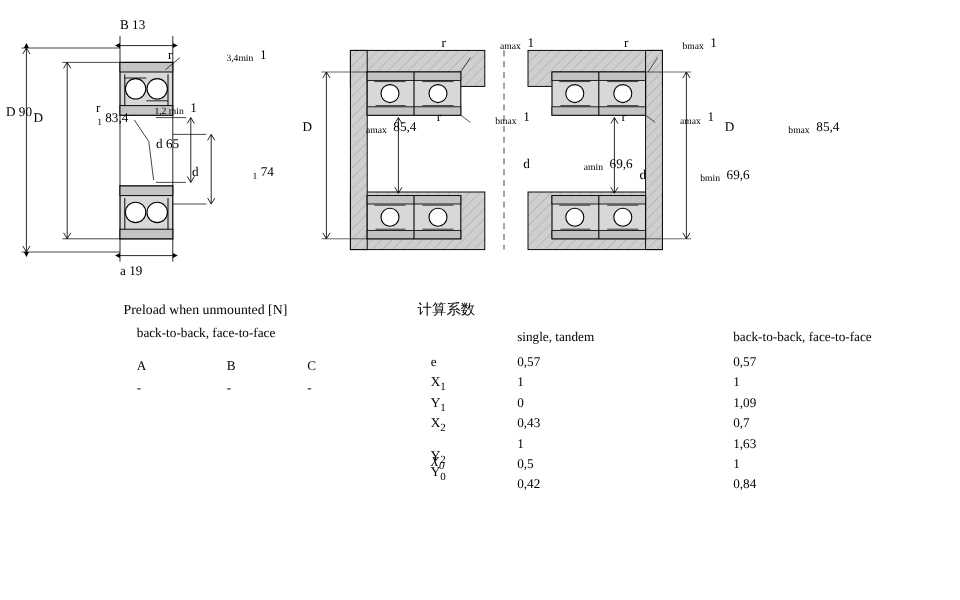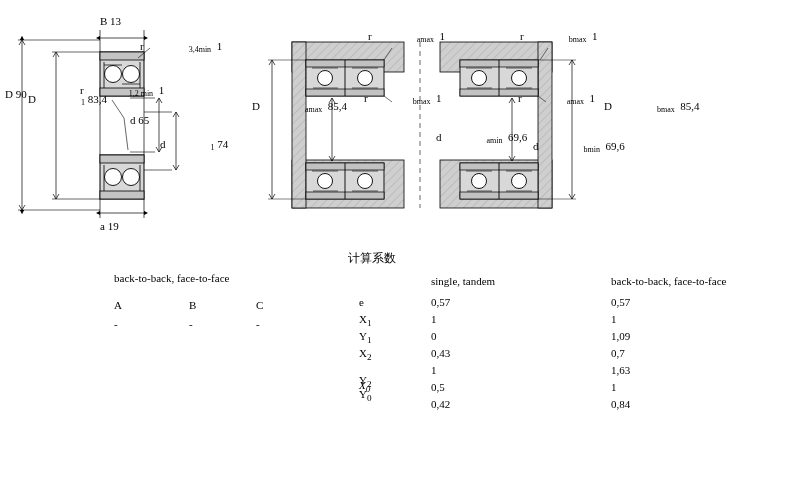--- a/index.html
+++ b/index.html
@@ -282,20 +282,21 @@
 </div>
 
 <div class="lbl" style="left:436px; top:131px;">
   <span>d</span><sub>amin</sub>&nbsp;&nbsp;<span>69,6</span>
 </div>
 
 <div class="lbl" style="left:533px; top:140px;">
   <span>d</span><sub>bmin</sub>&nbsp;&nbsp;<span>69,6</span>
 </div>
 
+<div class="tbl-head" style="left:103px; top:253px;">Preload when unmounted [N]</div>
 <div class="tbl-cell" style="left:103px; top:272px;">back-to-back, face-to-face</div>
 
 <div class="tbl-cell" style="left:103px; top:299px;">A</div>
 <div class="tbl-cell" style="left:178px; top:299px;">B</div>
 <div class="tbl-cell" style="left:245px; top:299px;">C</div>
 
 <div class="tbl-cell" style="left:103px; top:318px;">-</div>
 <div class="tbl-cell" style="left:178px; top:318px;">-</div>
 <div class="tbl-cell" style="left:245px; top:318px;">-</div>
 

